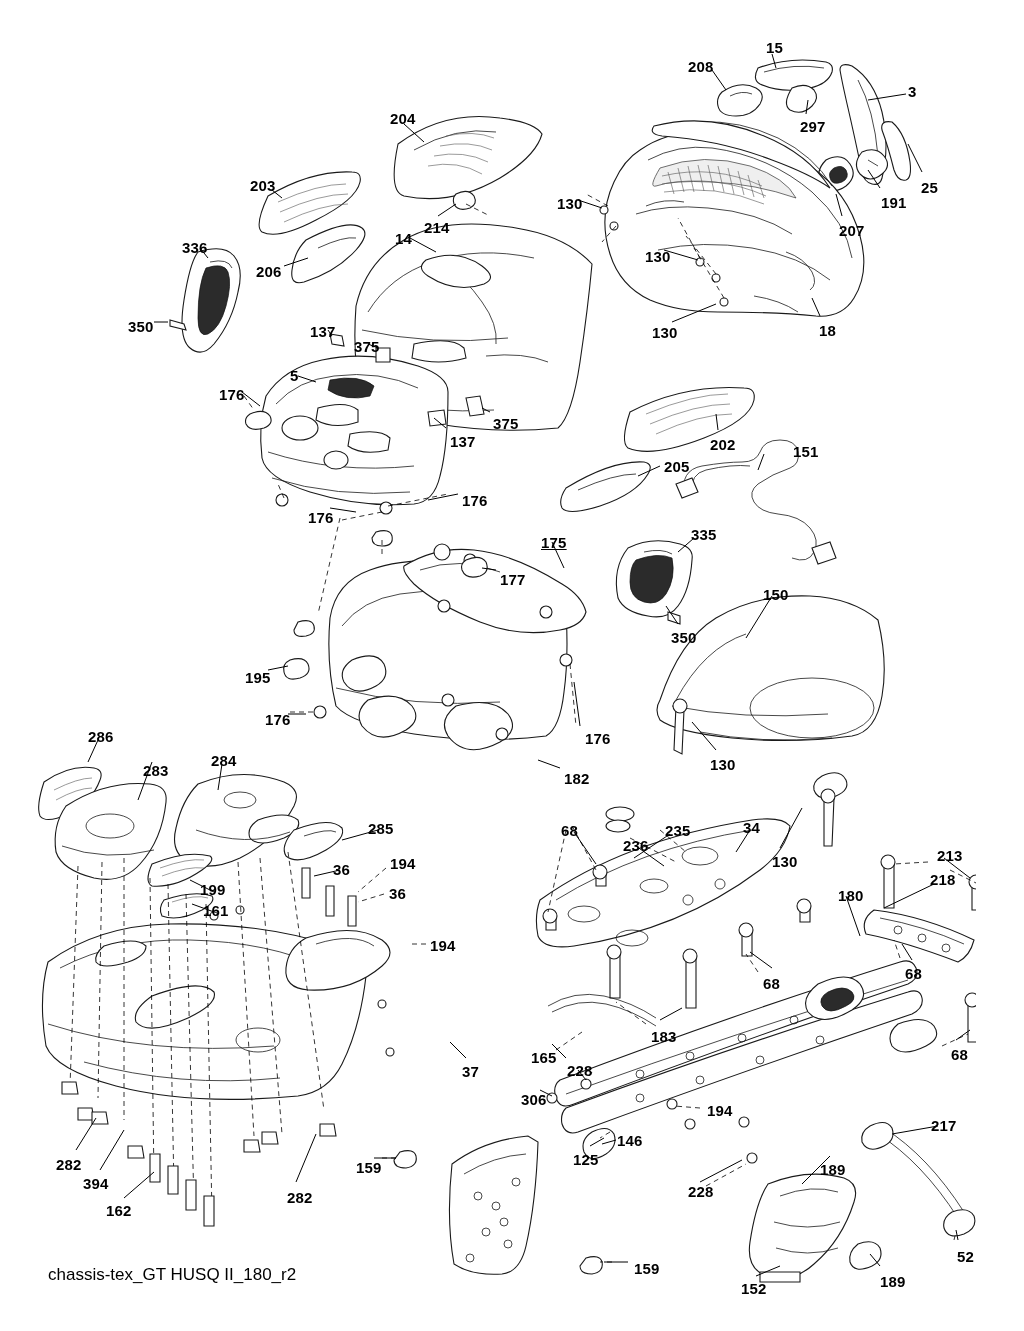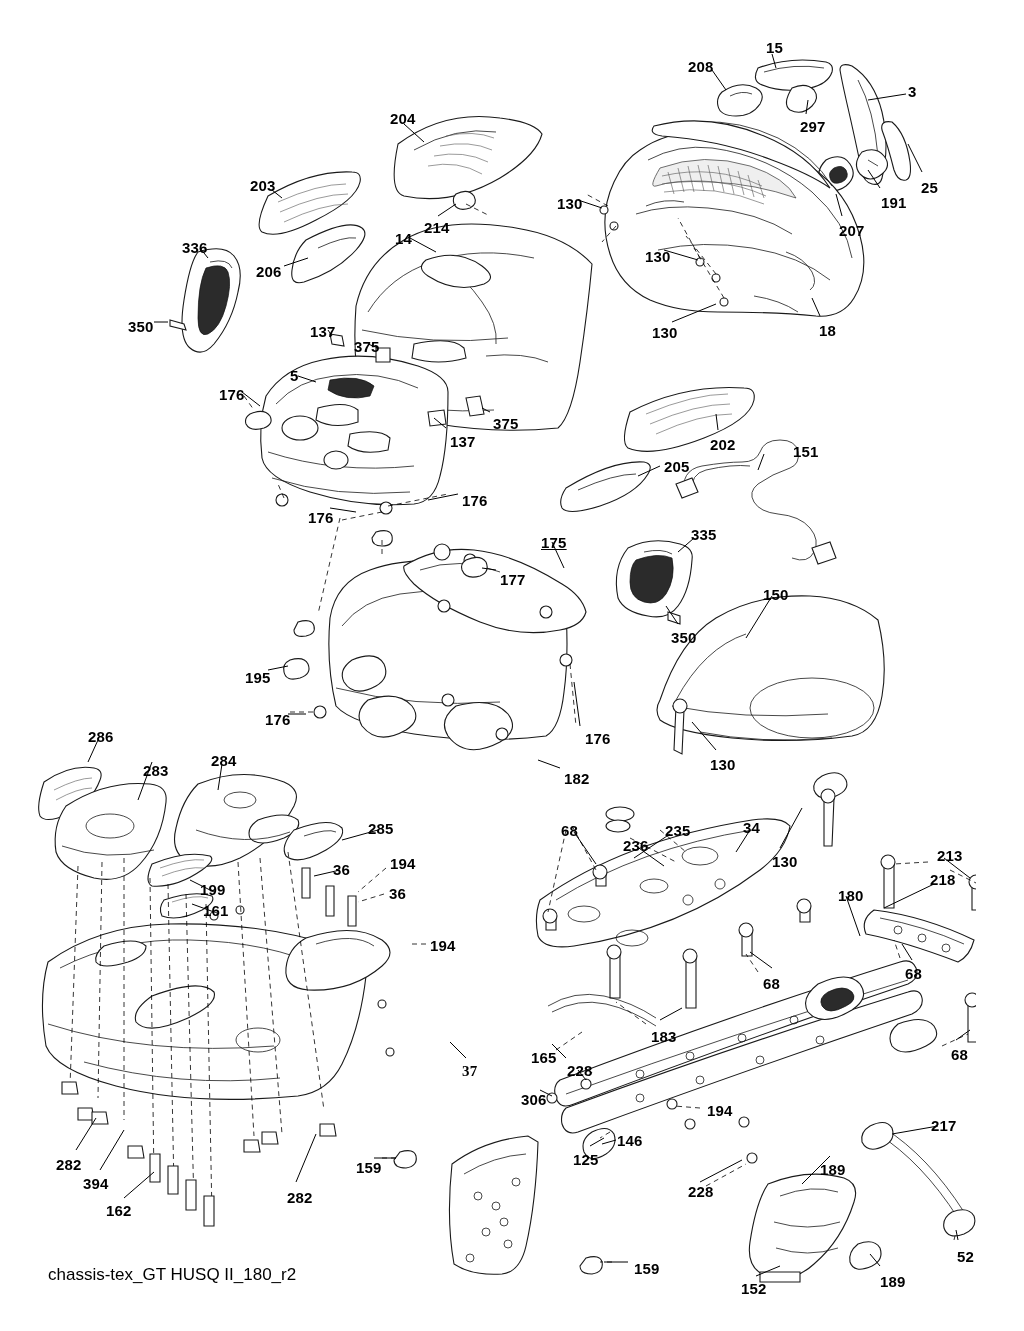--- a/index.html
+++ b/index.html
@@ -591,21 +591,21 @@
       <div class="callout" style="left: 200px; top: 882px;">199</div>
       <div class="callout" style="left: 203px; top: 903px;">161</div>
       <div class="callout" style="left: 930px; top: 872px;">218</div>
       <div class="callout" style="left: 838px; top: 888px;">180</div>
       <div class="callout" style="left: 430px; top: 938px;">194</div>
       <div class="callout" style="left: 763px; top: 976px;">68</div>
       <div class="callout" style="left: 905px; top: 966px;">68</div>
       <div class="callout" style="left: 651px; top: 1029px;">183</div>
       <div class="callout" style="left: 531px; top: 1050px;">165</div>
       <div class="callout" style="left: 951px; top: 1047px;">68</div>
-      <div class="callout" style="left: 462px; top: 1064px; font-family: Liberation Serif, serif;">37</div>
+      <div class="callout" style="left: 462px; top: 1064px;">37</div>
       <div class="callout" style="left: 567px; top: 1063px;">228</div>
       <div class="callout" style="left: 521px; top: 1092px;">306</div>
       <div class="callout" style="left: 707px; top: 1103px;">194</div>
       <div class="callout" style="left: 931px; top: 1118px;">217</div>
       <div class="callout" style="left: 56px; top: 1157px;">282</div>
       <div class="callout" style="left: 83px; top: 1176px;">394</div>
       <div class="callout" style="left: 106px; top: 1203px;">162</div>
       <div class="callout" style="left: 287px; top: 1190px;">282</div>
       <div class="callout" style="left: 617px; top: 1133px;">146</div>
       <div class="callout" style="left: 573px; top: 1152px;">125</div>

